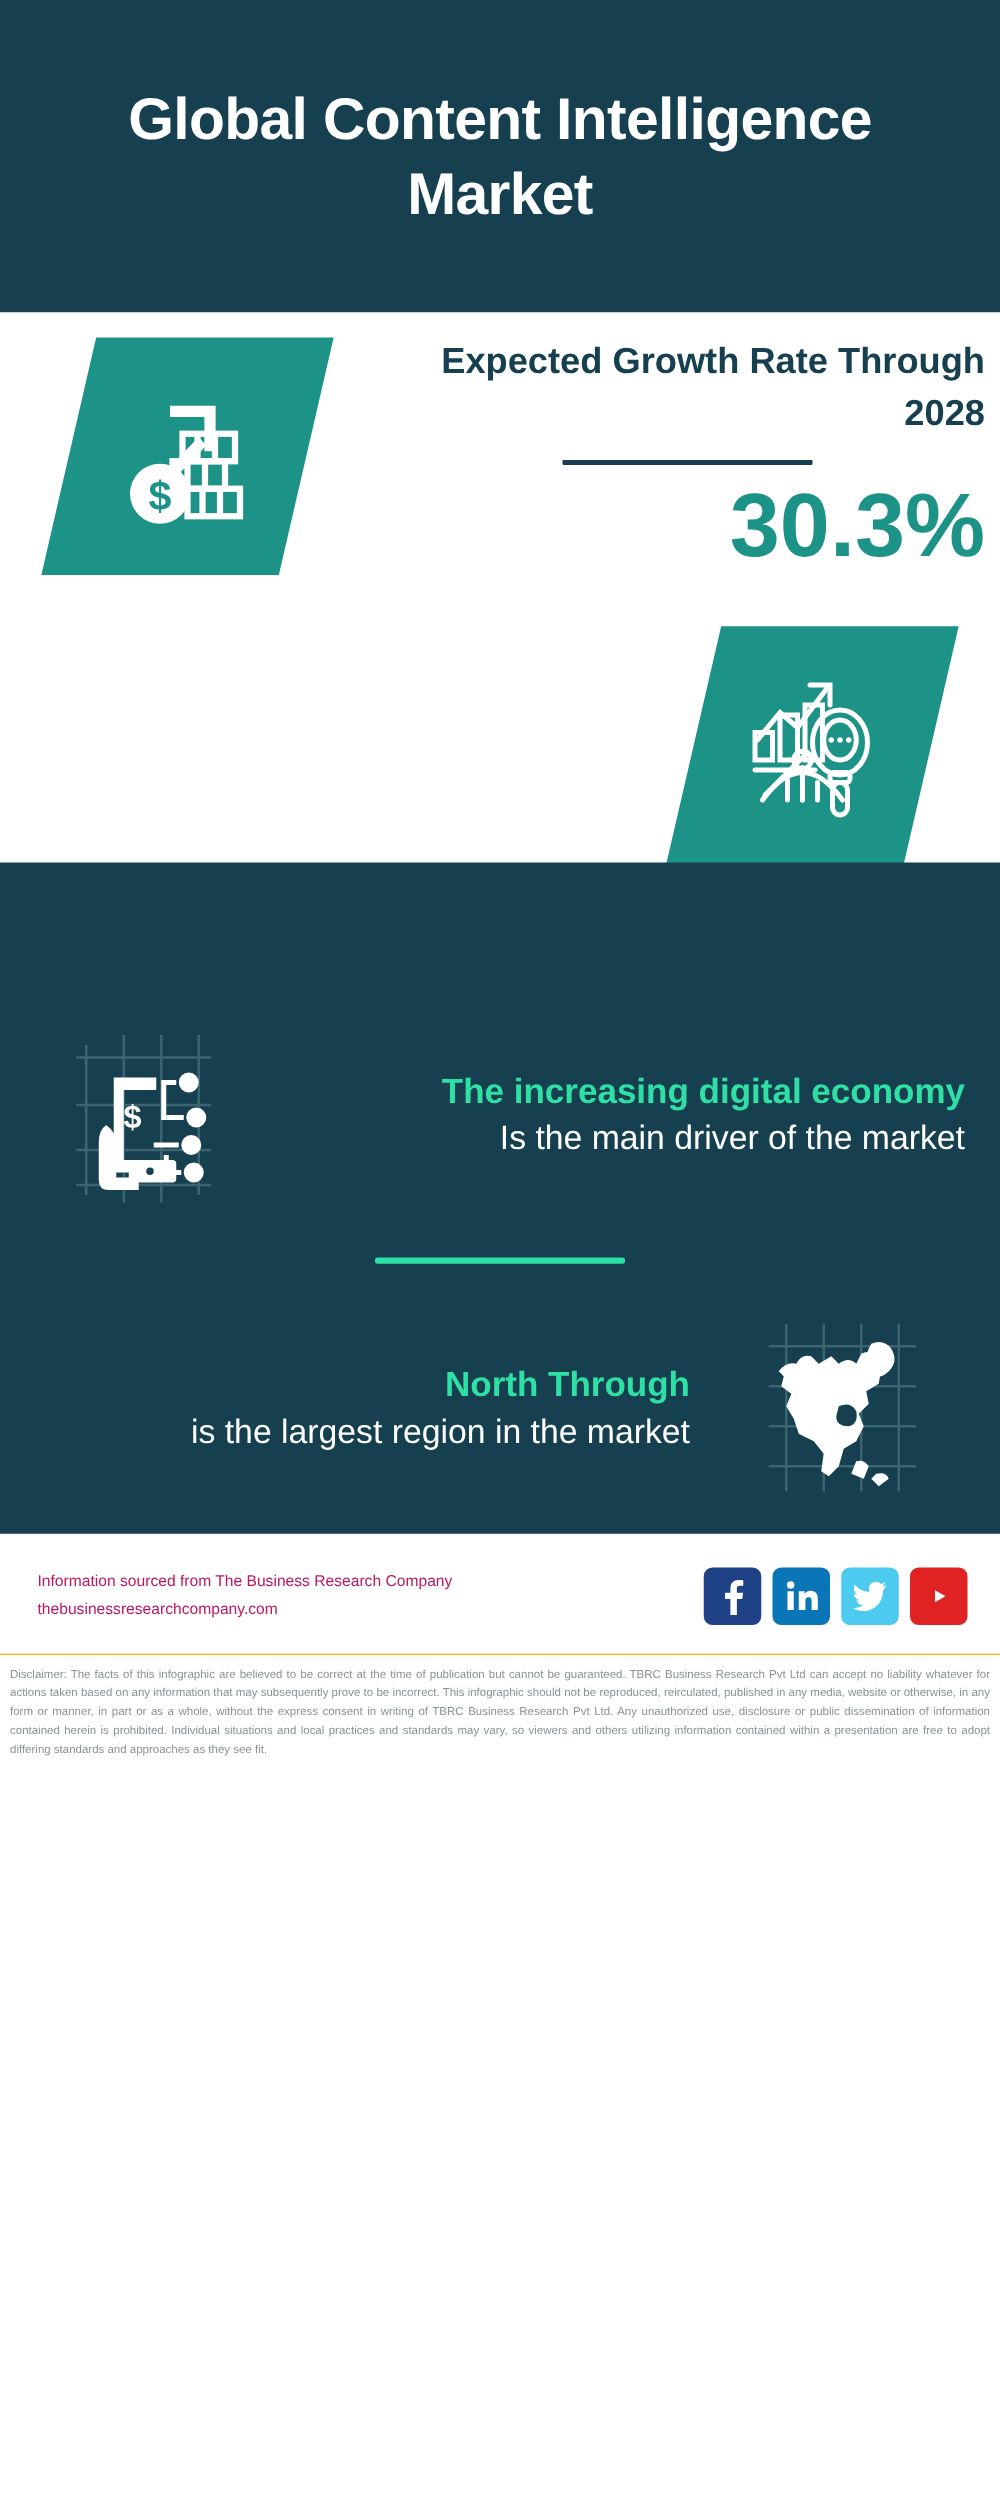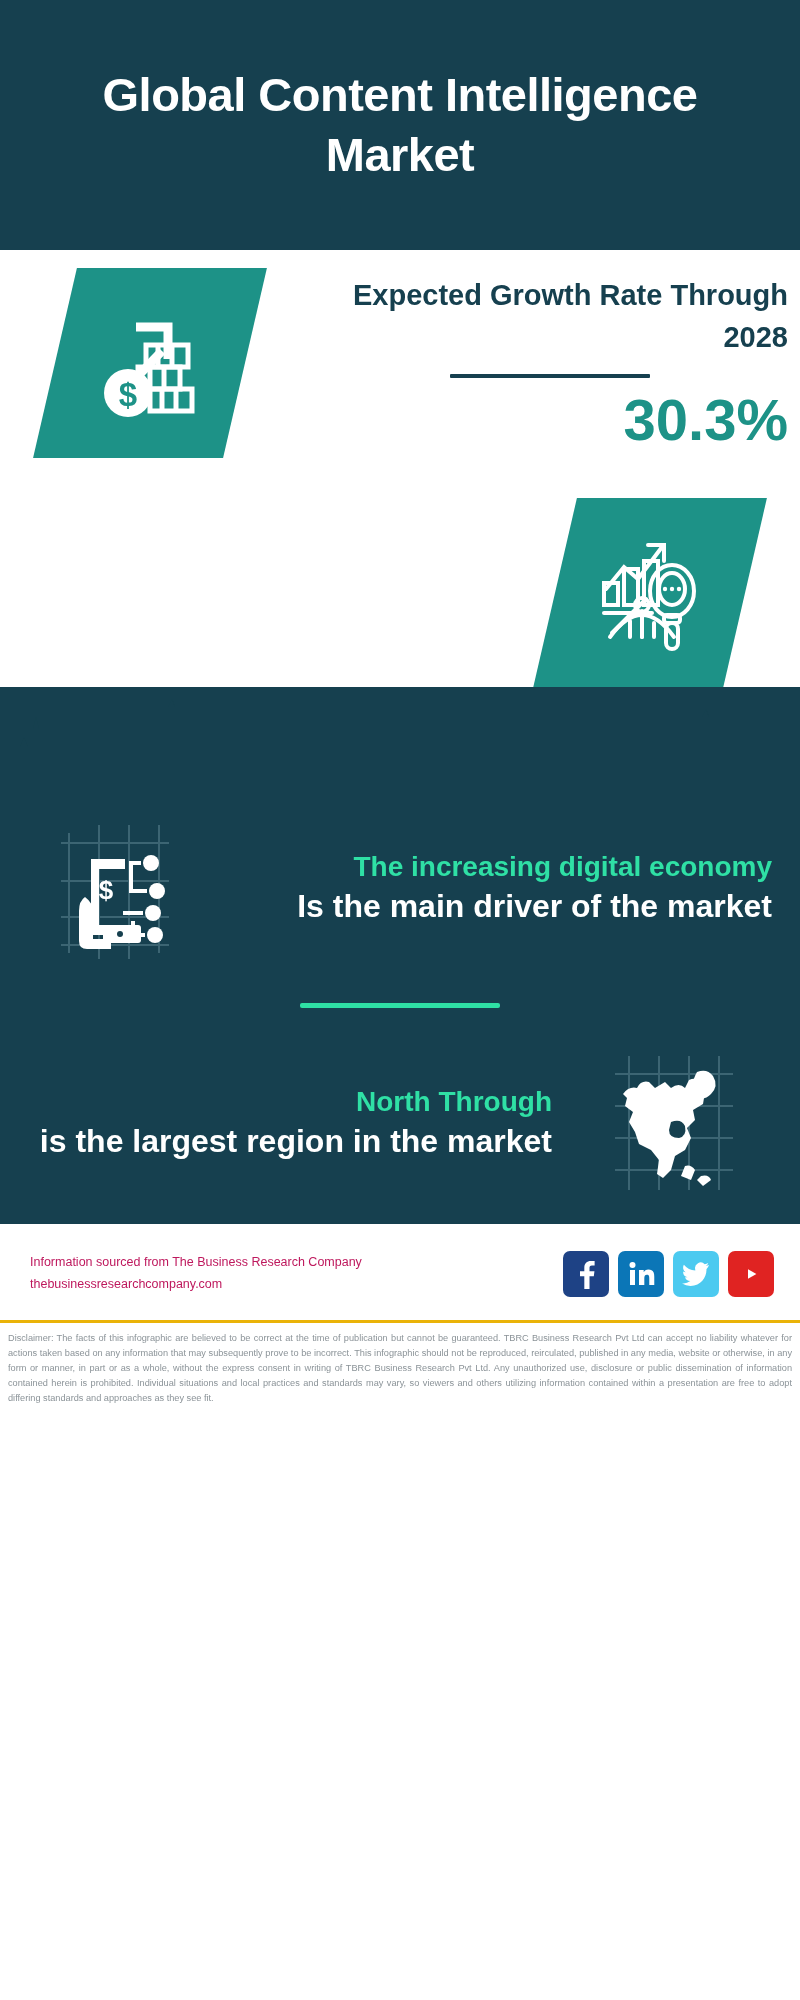--- a/index.html
+++ b/index.html
@@ -56,38 +56,38 @@
     font-size:29px;
     font-weight:bold;
     line-height:1.45;
   }
   .rule {
     width:200px; height:4px; background:#16404f;
     margin:16px auto 10px auto; border-radius:1px;
   }
   .stat-value {
     color:#1d9287;
-    font-size:58px;
+    font-size:72px;
     font-weight:bold;
     line-height:1.1;
   }
 
   
   .dark-section { position:relative; background:#16404f; padding-bottom:26px; }
   .skyline { display:block; width:100%; height:120px; margin-top:-1px; }
 
   .dark-row { display:flex; align-items:center; padding:6px 22px 0 22px; }
   .dark-row.reverse { flex-direction:row-reverse; }
   .dark-icon-wrap { width:220px; display:flex; justify-content:center; align-items:center; }
   .dark-text { flex:1; text-align:right; padding:0 6px; }
   .hl {
     color:#2fe0a5; font-size:28px; font-weight:bold; line-height:1.35; display:block;
   }
   .sub {
-    color:#ffffff; font-size:32px; font-weight:700; line-height:1.35; display:block;
+    color:#ffffff; font-size:27px; font-weight:400; line-height:1.35; display:block;
   }
   .mint-rule {
     width:200px; height:5px; background:#2fe0a5;
     margin:40px auto 34px auto; border-radius:2px;
   }
 
   
   .footer {
     background:#ffffff;
     display:flex; align-items:center; justify-content:space-between;
@@ -97,21 +97,21 @@
   .source { color:#be185d; font-size:12.5px; line-height:1.75; }
   .socials { display:flex; gap:9px; align-items:center; }
   .sicon {
     width:46px; height:46px; border-radius:7px;
     display:flex; align-items:center; justify-content:center;
     color:#fff;
   }
   .sicon svg { display:block; }
 
   .disclaimer {
-    border-top:3px solid #eab308;
+    border-top:1px solid #eab308;
     padding:8px 8px 0 8px;
     color:#8b9398;
     font-size:9.2px;
     line-height:1.62;
     text-align:justify;
   }
 </style>
 </head>
 <body>
 

